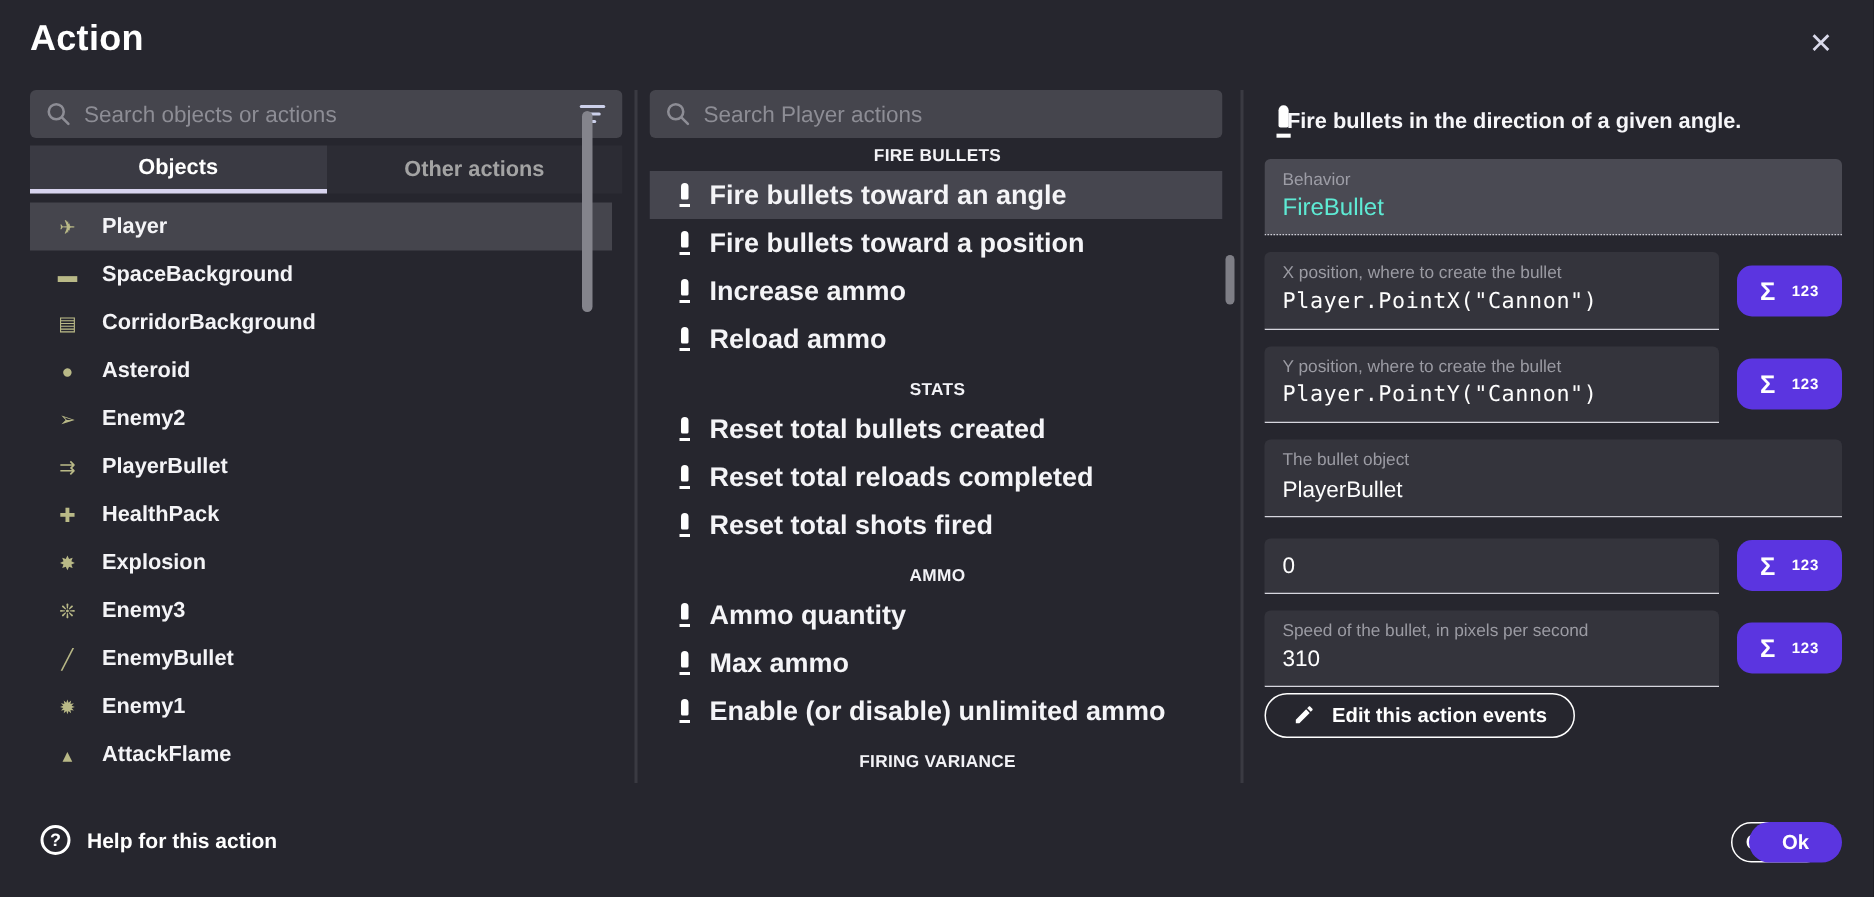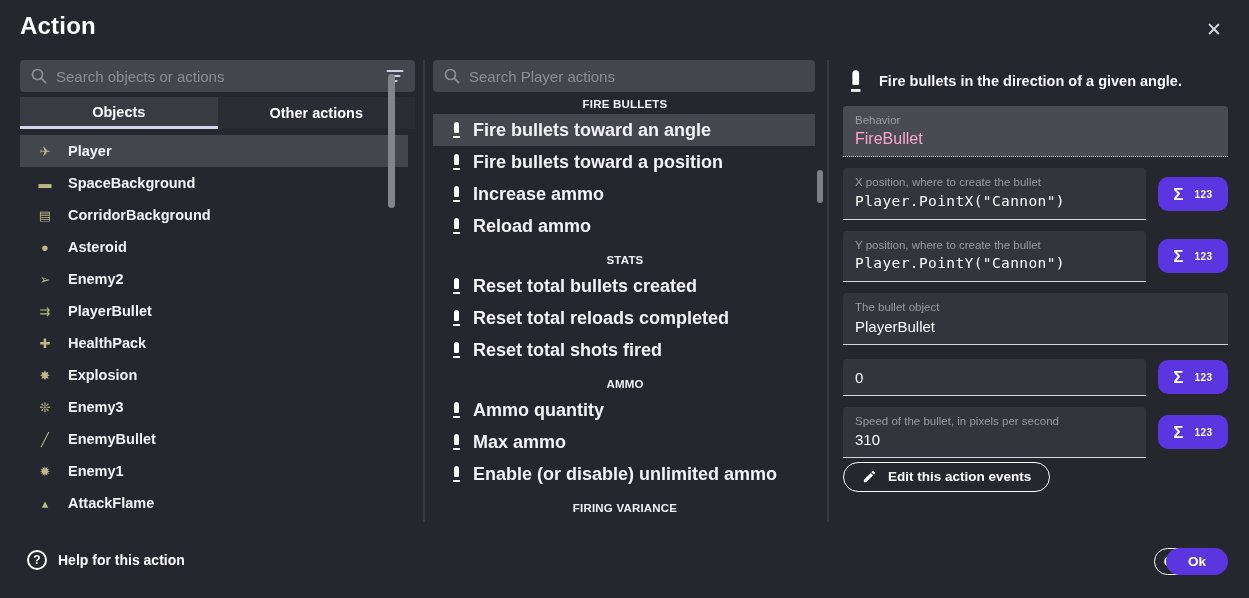--- a/index.html
+++ b/index.html
@@ -26,21 +26,21 @@
     height:2px; background:#ccd0ea; border-radius:1px; }
   .filter-icon span:nth-child(1){ top:0; width:17px; }
   .filter-icon span:nth-child(2){ top:5px; width:11px; }
   .filter-icon span:nth-child(3){ top:10px; width:5px; }
   
   .left-panel { position:absolute; left:20px; top:60px; width:395px; height:462px; overflow:hidden; }
   .tabs { display:flex; height:32px; margin-top:5px; }
   .tab { flex:1; display:flex; align-items:center; justify-content:center;
     font-weight:700; font-size:14.5px; cursor:pointer; }
   .tab.active { background:#3a3a43; color:#fff; border-bottom:3px solid #d7d3ee; }
-  .tab.inactive { background:#2c2c34; color:#ffffff; }
+  .tab.inactive { background:#2c2c34; color:#a3a3a3; }
   .obj-list { margin-top:6px; }
   .obj-row { height:32px; display:flex; align-items:center; gap:12px;
     padding-left:14px; cursor:pointer; width:388px; }
   .obj-row.selected { background:#45454d; }
   .obj-icon { width:22px; text-align:center; font-size:13px; color:#b9b987; flex:0 0 auto; }
   .obj-label { font-weight:700; font-size:14.5px; color:#f4f4f7; }
   .vscroll { position:absolute; border-radius:4px; background:#84848c; }
   .left-scroll { left:388px; top:74px; width:7px; height:134px; }
   
   .divider-v { position:absolute; top:60px; height:462px; width:2px; background:#3a3a42; }
@@ -52,33 +52,33 @@
     padding-left:20px; cursor:pointer; }
   .action-row.selected { background:#46464f; }
   .action-label { font-weight:700; font-size:18px; color:#f4f4f7; }
   .bullet-i { position:relative; width:7px; height:16px; flex:0 0 auto; }
   .bullet-i::before { content:""; position:absolute; top:0; left:1px; width:5px; height:11px;
     background:#fff; border-radius:2.5px 2.5px 1px 1px; }
   .bullet-i::after { content:""; position:absolute; bottom:0; left:0; width:7px; height:2px; background:#fff; }
   .mid-scroll { left:817px; top:170px; width:6px; height:33px; background:#7e7e86; }
   
   .right-panel { position:absolute; left:843px; top:60px; width:385px; }
-  .desc-row { display:flex; align-items:flex-start; gap:21px; padding:13px 0 17px 8px; }
+  .desc-row { display:flex; align-items:flex-start; padding:13px 0 17px 8px; }
   .desc-row .bullet-i { transform:scale(1.35); transform-origin:left center; }
   .desc-text { font-weight:700; font-size:14.5px; color:#f6f6f9; }
   .fields { display:flex; flex-direction:column; gap:11px;justify-content:space-between; }
   .field-row { display:flex; gap:12px; align-items:center; }
   .field { flex:1; background:#34343c; border-radius:4px 4px 0 0;
     padding:7px 12px 8px; border-bottom:1px solid #d6d6de; cursor:text; }
   .field.disabled { background:#4a4a53; border-bottom:1px dotted #cfcfd8; cursor:default; }
   .f-label { font-size:11.5px; color:#9b9ba3; line-height:1.25; }
   .f-value { font-size:15px; color:#fdfdfd; margin-top:3px; min-height:18px; }
   .f-value.mono { font-family:"DejaVu Sans Mono", monospace; font-size:14.5px; letter-spacing:.4px; }
   .field.disabled .f-label { color:#9d9da6; }
-  .field.disabled .f-value { color:#f9a8d4; font-size:16px; }
+  .field.disabled .f-value { color:#5eead4; font-size:16px; }
   .expr-btn { flex:0 0 auto; width:70px; height:34px; background:#5b35e0; border-radius:10px;
     display:flex; align-items:center; justify-content:center; gap:11px;
     color:#fff; cursor:pointer; border:none; }
   .expr-sigma { font-size:17px; font-weight:700; line-height:1; }
   .expr-123 { font-size:10px; font-weight:700; letter-spacing:.5px; }
   .edit-btn { margin-top:4px; display:inline-flex; align-items:center; gap:11px;
     height:30px; padding:0 18px; background:transparent; border:1.5px solid #fff;
     border-radius:15px; color:#fff; font-weight:700; font-size:13.5px;
     font-family:"Liberation Sans",sans-serif; cursor:pointer; }
   

